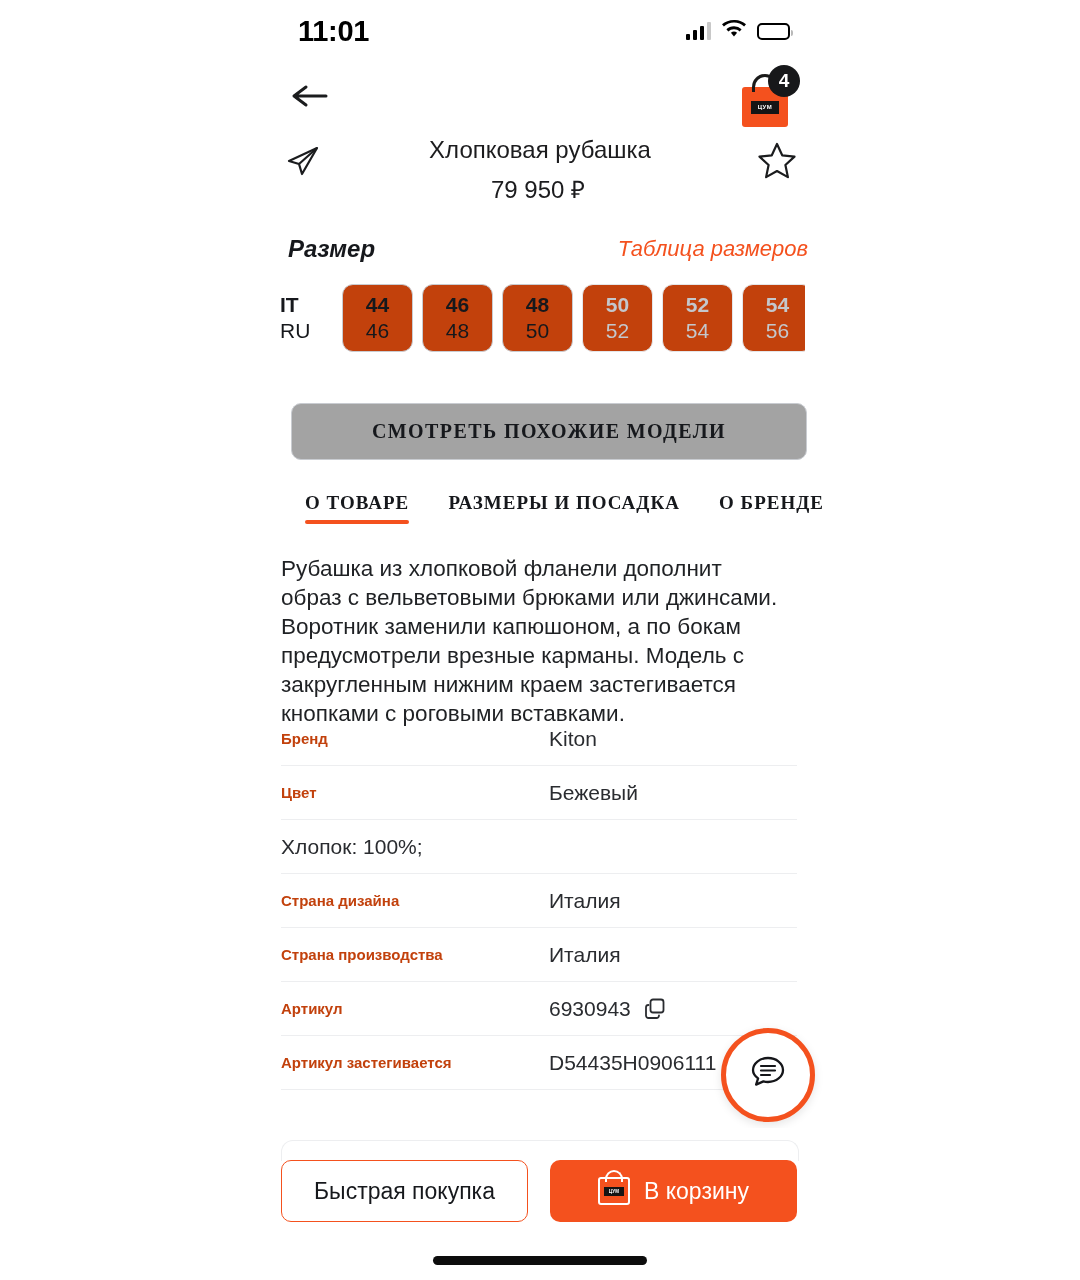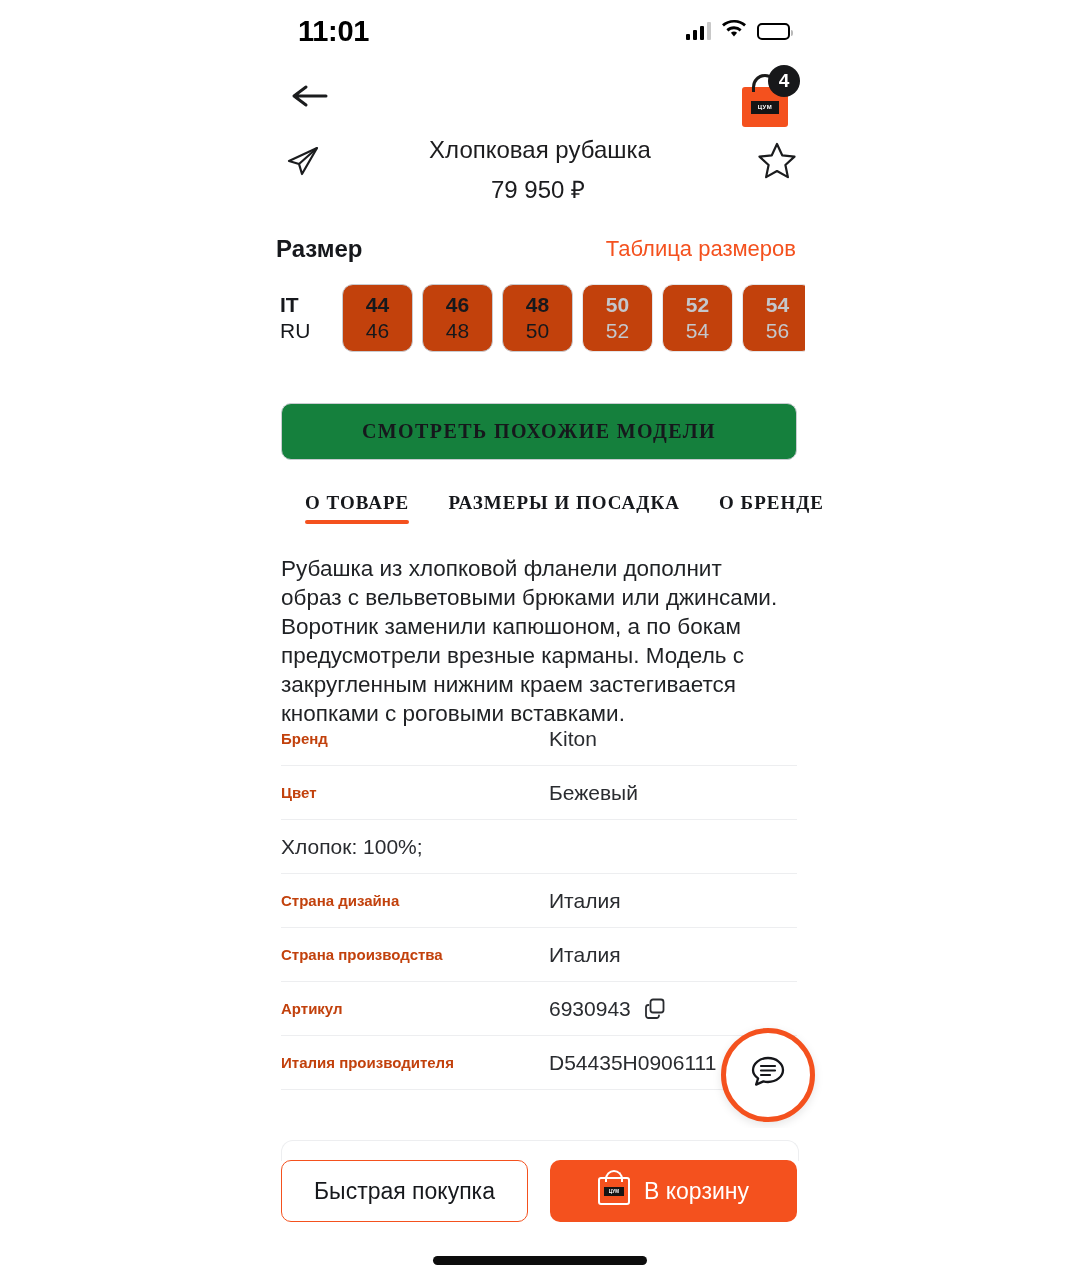--- a/index.html
+++ b/index.html
@@ -89,22 +89,22 @@
     position: absolute; left: 0; right: 0; top: 2px;
     text-align: center; font-size: 24px; color: #1c1c1e;
   }
   .prod-price {
     position: absolute; left: 0; right: 4px; top: 38px;
     text-align: center; font-size: 24px; color: #1c1c1e; font-weight: 500;
   }
 
   
   .size-head {
-    position: absolute; left: 276px; top: 230px; width: 520px; height: 38px;
-    display: flex; align-items: center; justify-content: space-between;
+    position: absolute; left: 288px; top: 230px; width: 520px; height: 38px;
+    display: flex; align-items: center; justify-content: space-between; font-style: italic;
   }
   .size-label { font-size: 24px; font-weight: 700; color: #16181c; }
   .size-chart-link { font-size: 22px; color: #F4511E; }
 
   .size-scroller {
     position: absolute; left: 280px; top: 284px; width: 525px; height: 68px;
     overflow: hidden;
   }
   .size-track { display: flex; gap: 9px; position: relative; left: -18px; }
   .size-chip {
@@ -126,24 +126,24 @@
     width: 58px; height: 68px;
     background: #fff;
     display: flex; flex-direction: column; align-items: flex-start; justify-content: center;
     padding-left: 2px;
   }
   .size-sticky .s-it { font-size: 21px; font-weight: 700; color: #16181c; line-height: 1.25; }
   .size-sticky .s-ru { font-size: 21px; color: #16181c; line-height: 1.25; }
 
   
   .similar-btn {
-    position: absolute; left: 281px; top: 403px;
+    position: absolute; left: 291px; top: 403px;
     width: 516px; height: 57px;
     border: 1px solid #c9ccd1; border-radius: 10px;
-    background: #15803d;
+    background: #a3a3a3;
     display: flex; align-items: center; justify-content: center;
     font-family: "Liberation Serif", serif;
     font-size: 20px; font-weight: 700; letter-spacing: 1.4px; color: #16181c;
   }
 
   
   .tabs {
     position: absolute; left: 281px; top: 492px; width: 519px; height: 46px;
     display: flex; align-items: flex-start; justify-content: space-between; margin-left: 24px;
   }
@@ -380,21 +380,21 @@
         <span>6930943</span>
         <span class="copy-ic">
           <svg width="24" height="24" viewBox="0 0 24 24">
             <rect x="7.5" y="2.5" width="13" height="13" rx="2.5" stroke="#2a2c30" stroke-width="1.8" fill="none"></rect>
             <path d="M16 18.5a2.5 2.5 0 0 1-2.5 2.5h-8A2.5 2.5 0 0 1 3 18.5v-8A2.5 2.5 0 0 1 5.5 8" stroke="#2a2c30" stroke-width="1.8" fill="none" stroke-linecap="round"></path>
           </svg>
         </span>
       </span>
     </div>
     <div class="attr-row">
-      <span class="attr-key">Италия производителя</span>
+      <span class="attr-key">Артикул застегивается</span>
       <span class="attr-val">
         <span>D54435H0906111</span>
         <span class="copy-ic">
           <svg width="24" height="24" viewBox="0 0 24 24">
             <rect x="7.5" y="2.5" width="13" height="13" rx="2.5" stroke="#2a2c30" stroke-width="1.8" fill="none"></rect>
             <path d="M16 18.5a2.5 2.5 0 0 1-2.5 2.5h-8A2.5 2.5 0 0 1 3 18.5v-8A2.5 2.5 0 0 1 5.5 8" stroke="#2a2c30" stroke-width="1.8" fill="none" stroke-linecap="round"></path>
           </svg>
         </span>
       </span>
     </div>

